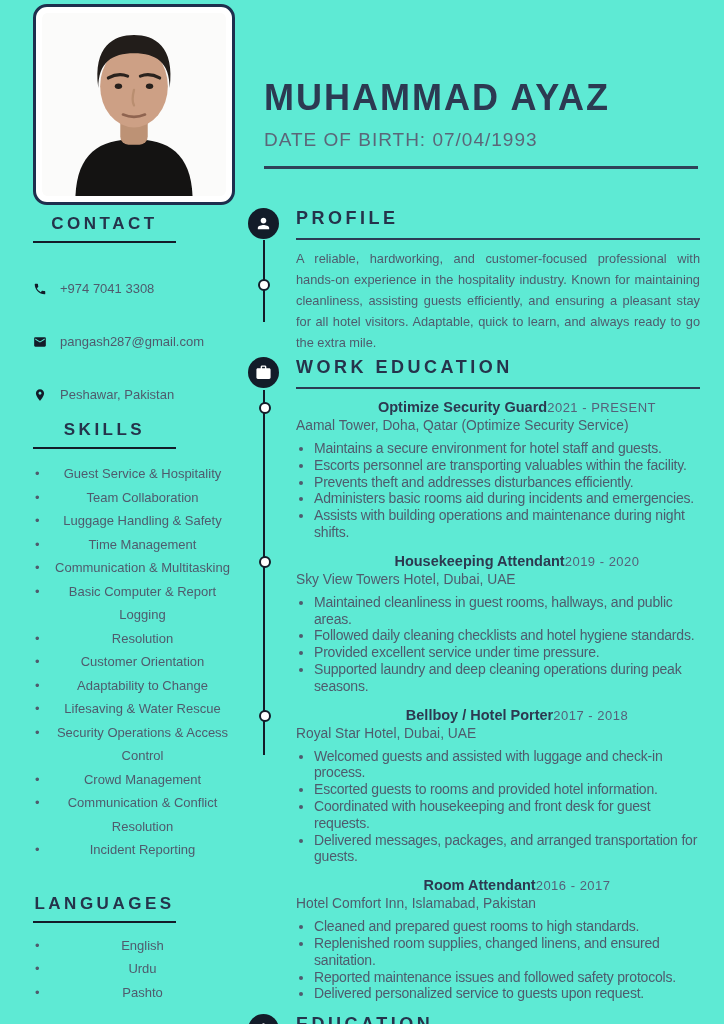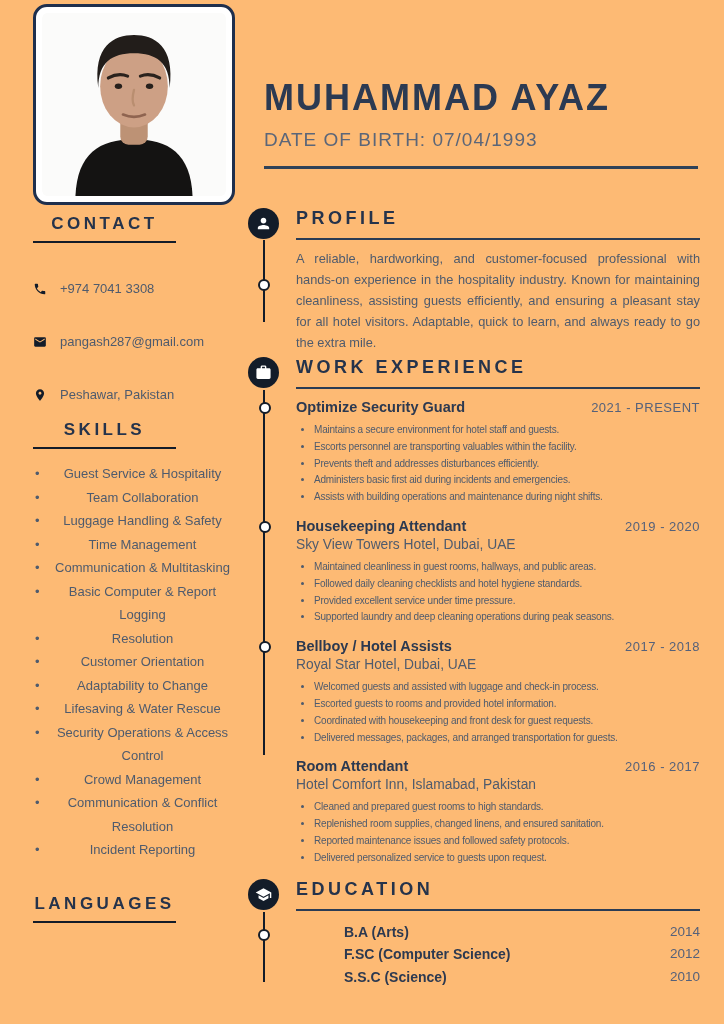--- a/index.html
+++ b/index.html
@@ -1,16 +1,16 @@
 <!DOCTYPE html>
 <html><head>
 <meta charset="utf-8">
 <style>
   html,body{margin:0;padding:0;background:#ffffff;}
-  .page{position:relative;width:724px;height:1024px;background:#fdba74;overflow:hidden;
+  .page{position:relative;width:724px;height:1024px;background:#5eead4;overflow:hidden;
         font-family:"Liberation Sans",sans-serif;color:#4f5b6d;}
 
   
   .photo-frame{position:absolute;left:33px;top:4px;width:184px;height:183px;
     border:3px solid #1e2f4d;border-radius:14px;background:#ffffff;padding:6px;}
   .photo{width:100%;height:100%;border-radius:6px;overflow:hidden;background:#fbfbfa;}
   .photo svg{width:100%;height:100%;display:block;}
 
   
   .header-block{position:absolute;left:264px;top:80px;width:434px;}
@@ -52,26 +52,26 @@
          padding-bottom:9px;border-bottom:2px solid #2b3c54;}
   .profile-text{margin:8px 0 0;font-size:12.8px;line-height:21px;text-align:justify;
                 color:#4f5b6d;}
 
   .sec-work{margin-top:4px;}
   .jobs{margin-top:10px;}
   .job{position:relative;margin-bottom:12px;}
   .job .marker{display:none;position:absolute;left:-37px;top:3px;width:8px;height:8px;
                border:2px solid #131c29;border-radius:50%;background:#ffffff;}
   .jobs > div:nth-of-type(-n+3) .marker{display:block;}
-  .job-top{display:flex;justify-content:space-between;align-items:baseline;}
+  .job-top{display:flex;justify-content:center;align-items:baseline;margin-left:38px;}
   .job-title{font-size:14.5px;font-weight:bold;color:#2c3950;}
   .job-dates{font-size:13px;color:#55617a;letter-spacing:0.5px;white-space:nowrap;}
   .job-company{margin-top:3px;font-size:13.8px;color:#4f5b6d;}
   .job-bullets{margin:7px 0 0;padding-left:18px;}
-  .job-bullets li{font-size:10px;letter-spacing:-0.2px;line-height:16.8px;color:#4f5b6d;}
+  .job-bullets li{font-size:14px;letter-spacing:-0.2px;line-height:16.8px;color:#4f5b6d;}
 
   .sec-edu{margin-top:12px;}
   .edu-list{margin-top:10px;}
   .edu-row{display:flex;justify-content:space-between;line-height:22.5px;}
   .edu-degree{font-size:14px;font-weight:bold;color:#2c3950;margin-left:48px;}
   .edu-year{font-size:13.5px;color:#55617a;}
 </style>
 </head>
 <body>
 
@@ -143,20 +143,26 @@
           <li>Lifesaving &amp; Water Rescue</li>
           <li>Security Operations &amp; Access Control</li>
           <li>Crowd Management</li>
           <li>Communication &amp; Conflict Resolution</li>
           <li>Incident Reporting</li>
         </ul>
     </div>
 
     <div class="lang-sec">
       <div class="lhead">LANGUAGES</div>
+      <ul class="plain-list">
+
+      <li>English</li>
+          <li>Urdu</li>
+          <li>Pashto</li>
+        </ul>
     </div>
 
   </div>
 
   <div class="right-col">
 
     <section class="rsec sec-profile">
       <span class="sec-icon">
         <svg viewBox="0 0 24 24">
             <path d="M12 12c2.21 0 4-1.79 4-4s-1.79-4-4-4-4 1.79-4 4 1.79 4 4 4zm0 2c-2.67 0-8 1.34-8 4v2h16v-2c0-2.66-5.33-4-8-4z"></path>
@@ -168,35 +174,36 @@
       <p class="profile-text">A reliable, hardworking, and customer-focused professional with hands-on experience in the hospitality industry. Known for maintaining cleanliness, assisting guests efficiently, and ensuring a pleasant stay for all hotel visitors. Adaptable, quick to learn, and always ready to go the extra mile.</p>
     </section>
 
     <section class="rsec sec-work">
       <span class="sec-icon">
         <svg viewBox="0 0 24 24">
             <path d="M20 6h-4V4c0-1.11-.89-2-2-2h-4c-1.11 0-2 .89-2 2v2H4c-1.11 0-1.99.89-1.99 2L2 19c0 1.11.89 2 2 2h16c1.11 0 2-.89 2-2V8c0-1.11-.89-2-2-2zm-6 0h-4V4h4v2z"></path>
           </svg>
       </span>
       <span class="rail rail-work"></span>
-      <div class="rhead">WORK EXPERIENCE</div>
+      <div class="rhead">WORK EDUCATION</div>
       <div class="jobs">
 
           <div class="job">
             <span class="marker"></span>
             <div class="job-top">
               <span class="job-title">Optimize Security Guard</span>
               <span class="job-dates">2021 - PRESENT</span>
             </div>
+            <div class="job-company">Aamal Tower, Doha, Qatar (Optimize Security Service)</div>
             <ul class="job-bullets">
 
             <li>Maintains a secure environment for hotel staff and guests.</li>
               <li>Escorts personnel are transporting valuables within the facility.</li>
               <li>Prevents theft and addresses disturbances efficiently.</li>
-              <li>Administers basic first aid during incidents and emergencies.</li>
+              <li>Administers basic rooms aid during incidents and emergencies.</li>
               <li>Assists with building operations and maintenance during night shifts.</li>
             </ul>
           </div>
 
           <div class="job">
             <span class="marker"></span>
             <div class="job-top">
               <span class="job-title">Housekeeping Attendant</span>
               <span class="job-dates">2019 - 2020</span>
             </div>
@@ -206,21 +213,21 @@
             <li>Maintained cleanliness in guest rooms, hallways, and public areas.</li>
               <li>Followed daily cleaning checklists and hotel hygiene standards.</li>
               <li>Provided excellent service under time pressure.</li>
               <li>Supported laundry and deep cleaning operations during peak seasons.</li>
             </ul>
           </div>
 
           <div class="job">
             <span class="marker"></span>
             <div class="job-top">
-              <span class="job-title">Bellboy / Hotel Assists</span>
+              <span class="job-title">Bellboy / Hotel Porter</span>
               <span class="job-dates">2017 - 2018</span>
             </div>
             <div class="job-company">Royal Star Hotel, Dubai, UAE</div>
             <ul class="job-bullets">
 
             <li>Welcomed guests and assisted with luggage and check-in process.</li>
               <li>Escorted guests to rooms and provided hotel information.</li>
               <li>Coordinated with housekeeping and front desk for guest requests.</li>
               <li>Delivered messages, packages, and arranged transportation for guests.</li>
             </ul>

